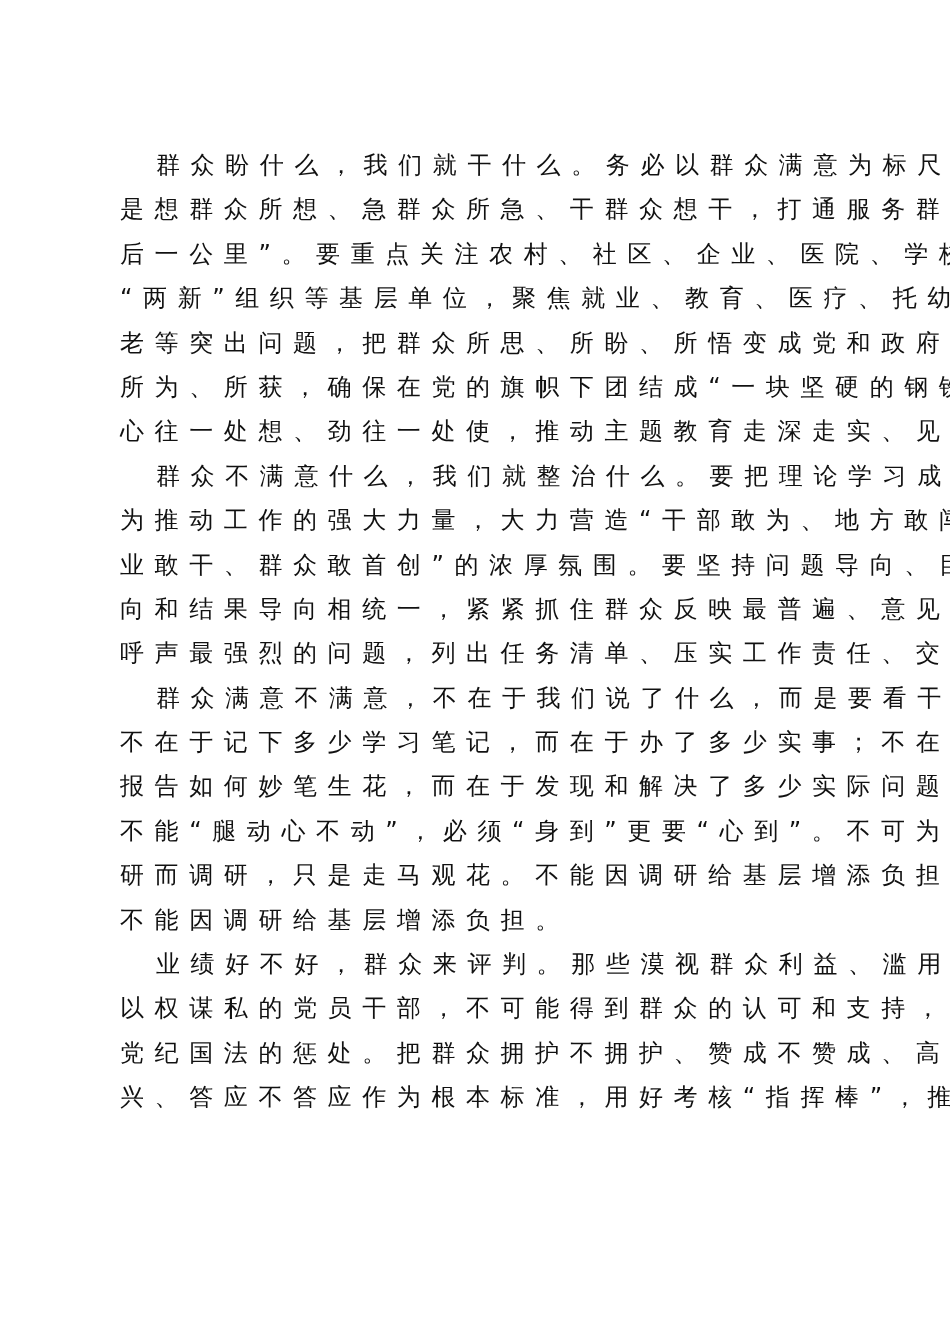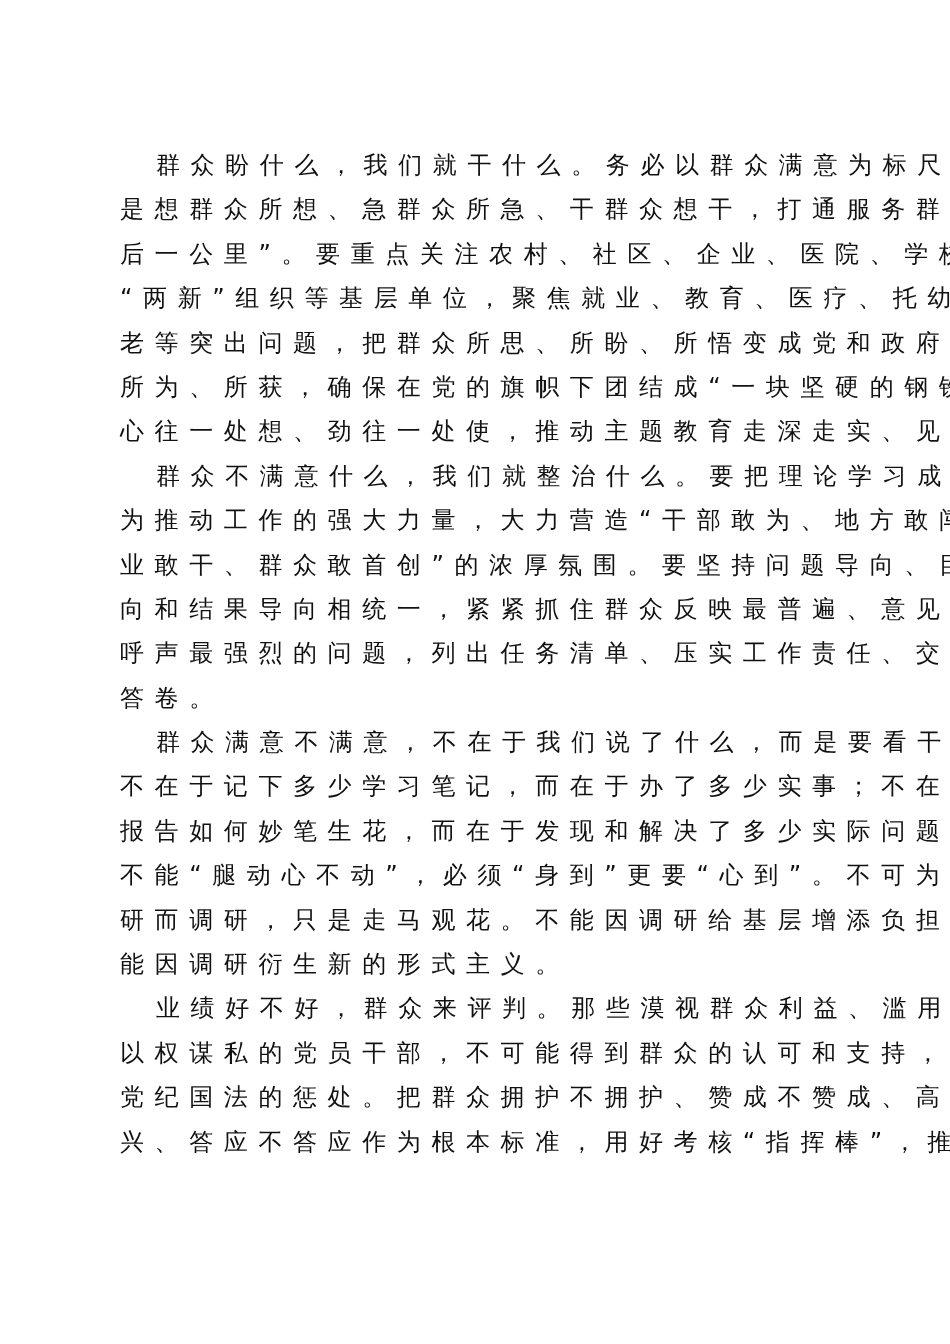--- a/index.html
+++ b/index.html
@@ -51,30 +51,29 @@
     <span class="line">所为、所获，确保在党的旗帜下团结成“一块坚硬的钢铁”，</span>
     <span class="line">心往一处想、劲往一处使，推动主题教育走深走实、见行见效。</span>
   </div>
 
   <div class="para">
     <span class="line indent">群众不满意什么，我们就整治什么。要把理论学习成果转化</span>
     <span class="line">为推动工作的强大力量，大力营造“干部敢为、地方敢闯、企</span>
     <span class="line">业敢干、群众敢首创”的浓厚氛围。要坚持问题导向、目标导</span>
     <span class="line">向和结果导向相统一，紧紧抓住群众反映最普遍、意见最集中、</span>
     <span class="line">呼声最强烈的问题，列出任务清单、压实工作责任、交出满意</span>
-    <span class="line">答卷。</span>
   </div>
 
   <div class="para">
     <span class="line indent">群众满意不满意，不在于我们说了什么，而是要看干了什么；</span>
     <span class="line">不在于记下多少学习笔记，而在于办了多少实事；不在于调研</span>
     <span class="line">报告如何妙笔生花，而在于发现和解决了多少实际问题。调研</span>
     <span class="line">不能“腿动心不动”，必须“身到”更要“心到”。不可为调</span>
     <span class="line">研而调研，只是走马观花。不能因调研给基层增添负担，更不</span>
-    <span class="line">能因调研衍生新的形式主义。</span>
+    <span class="line">不能因调研给基层增添负担。</span>
   </div>
 
   <div class="para">
     <span class="line indent">业绩好不好，群众来评判。那些漠视群众利益、滥用权力、</span>
     <span class="line">以权谋私的党员干部，不可能得到群众的认可和支持，也难逃</span>
     <span class="line">党纪国法的惩处。把群众拥护不拥护、赞成不赞成、高兴不高</span>
     <span class="line">兴、答应不答应作为根本标准，用好考核“指挥棒”，推动广</span>
   </div>
 
 </div>

